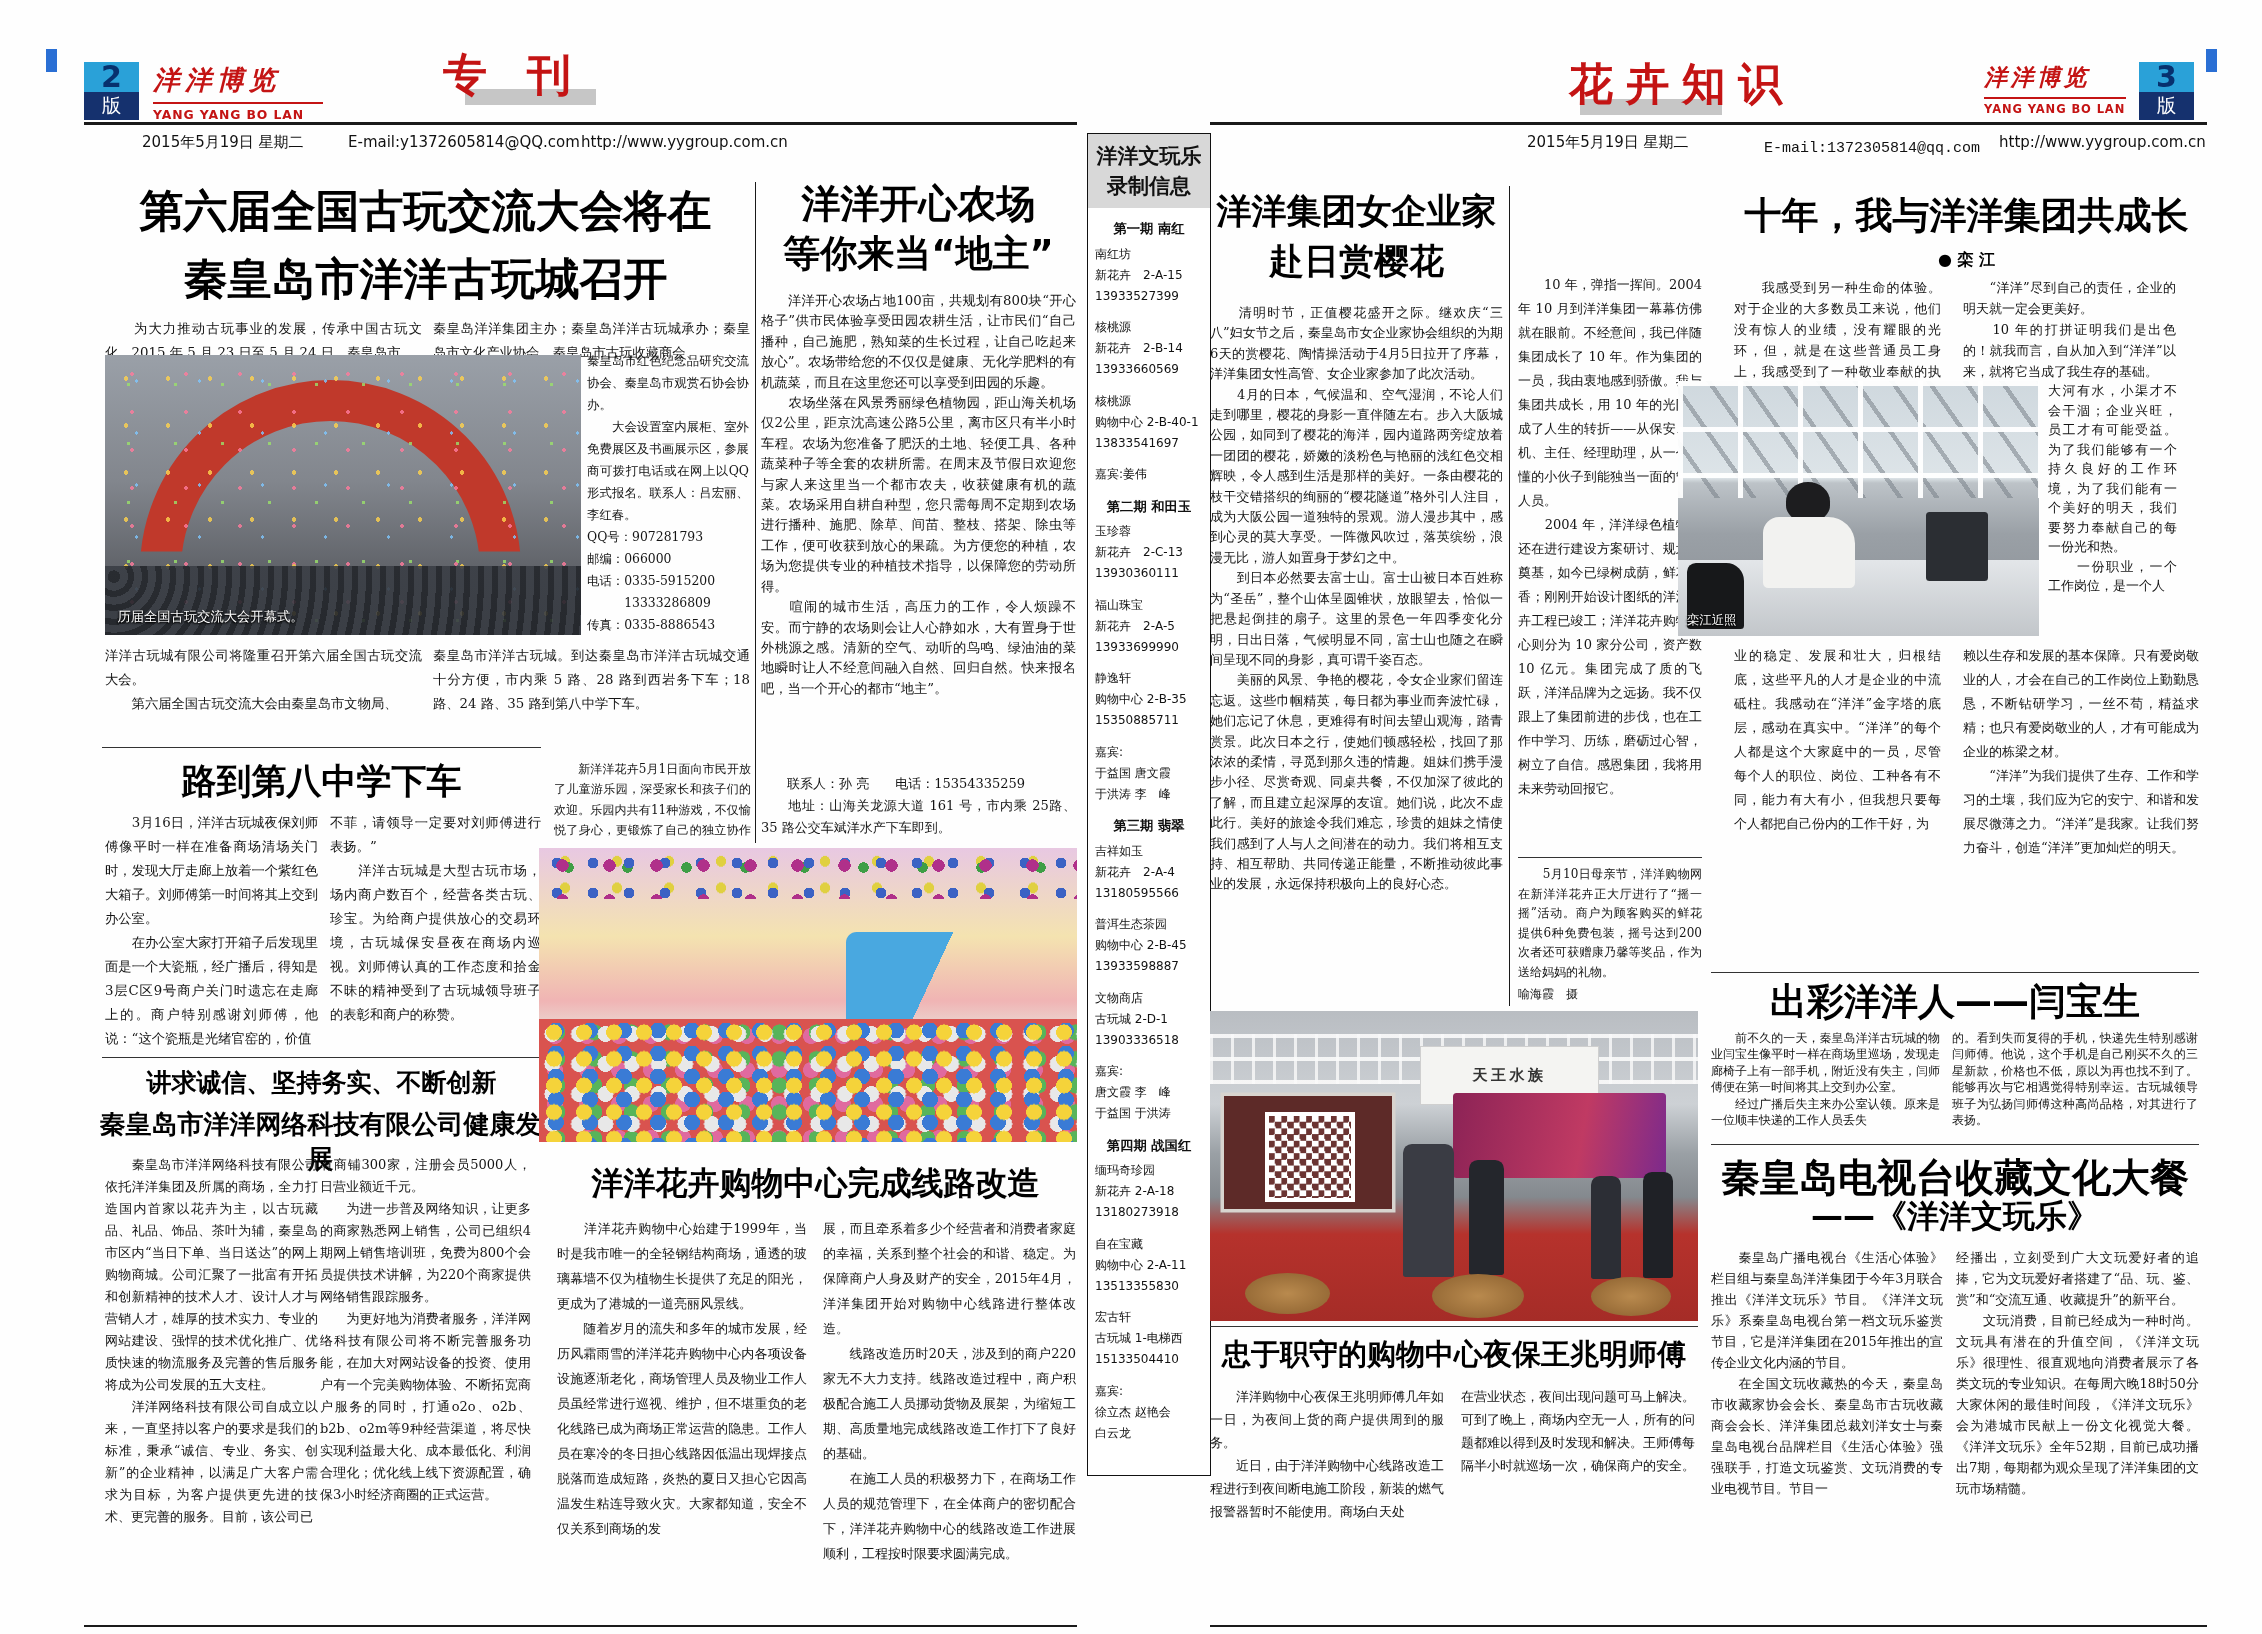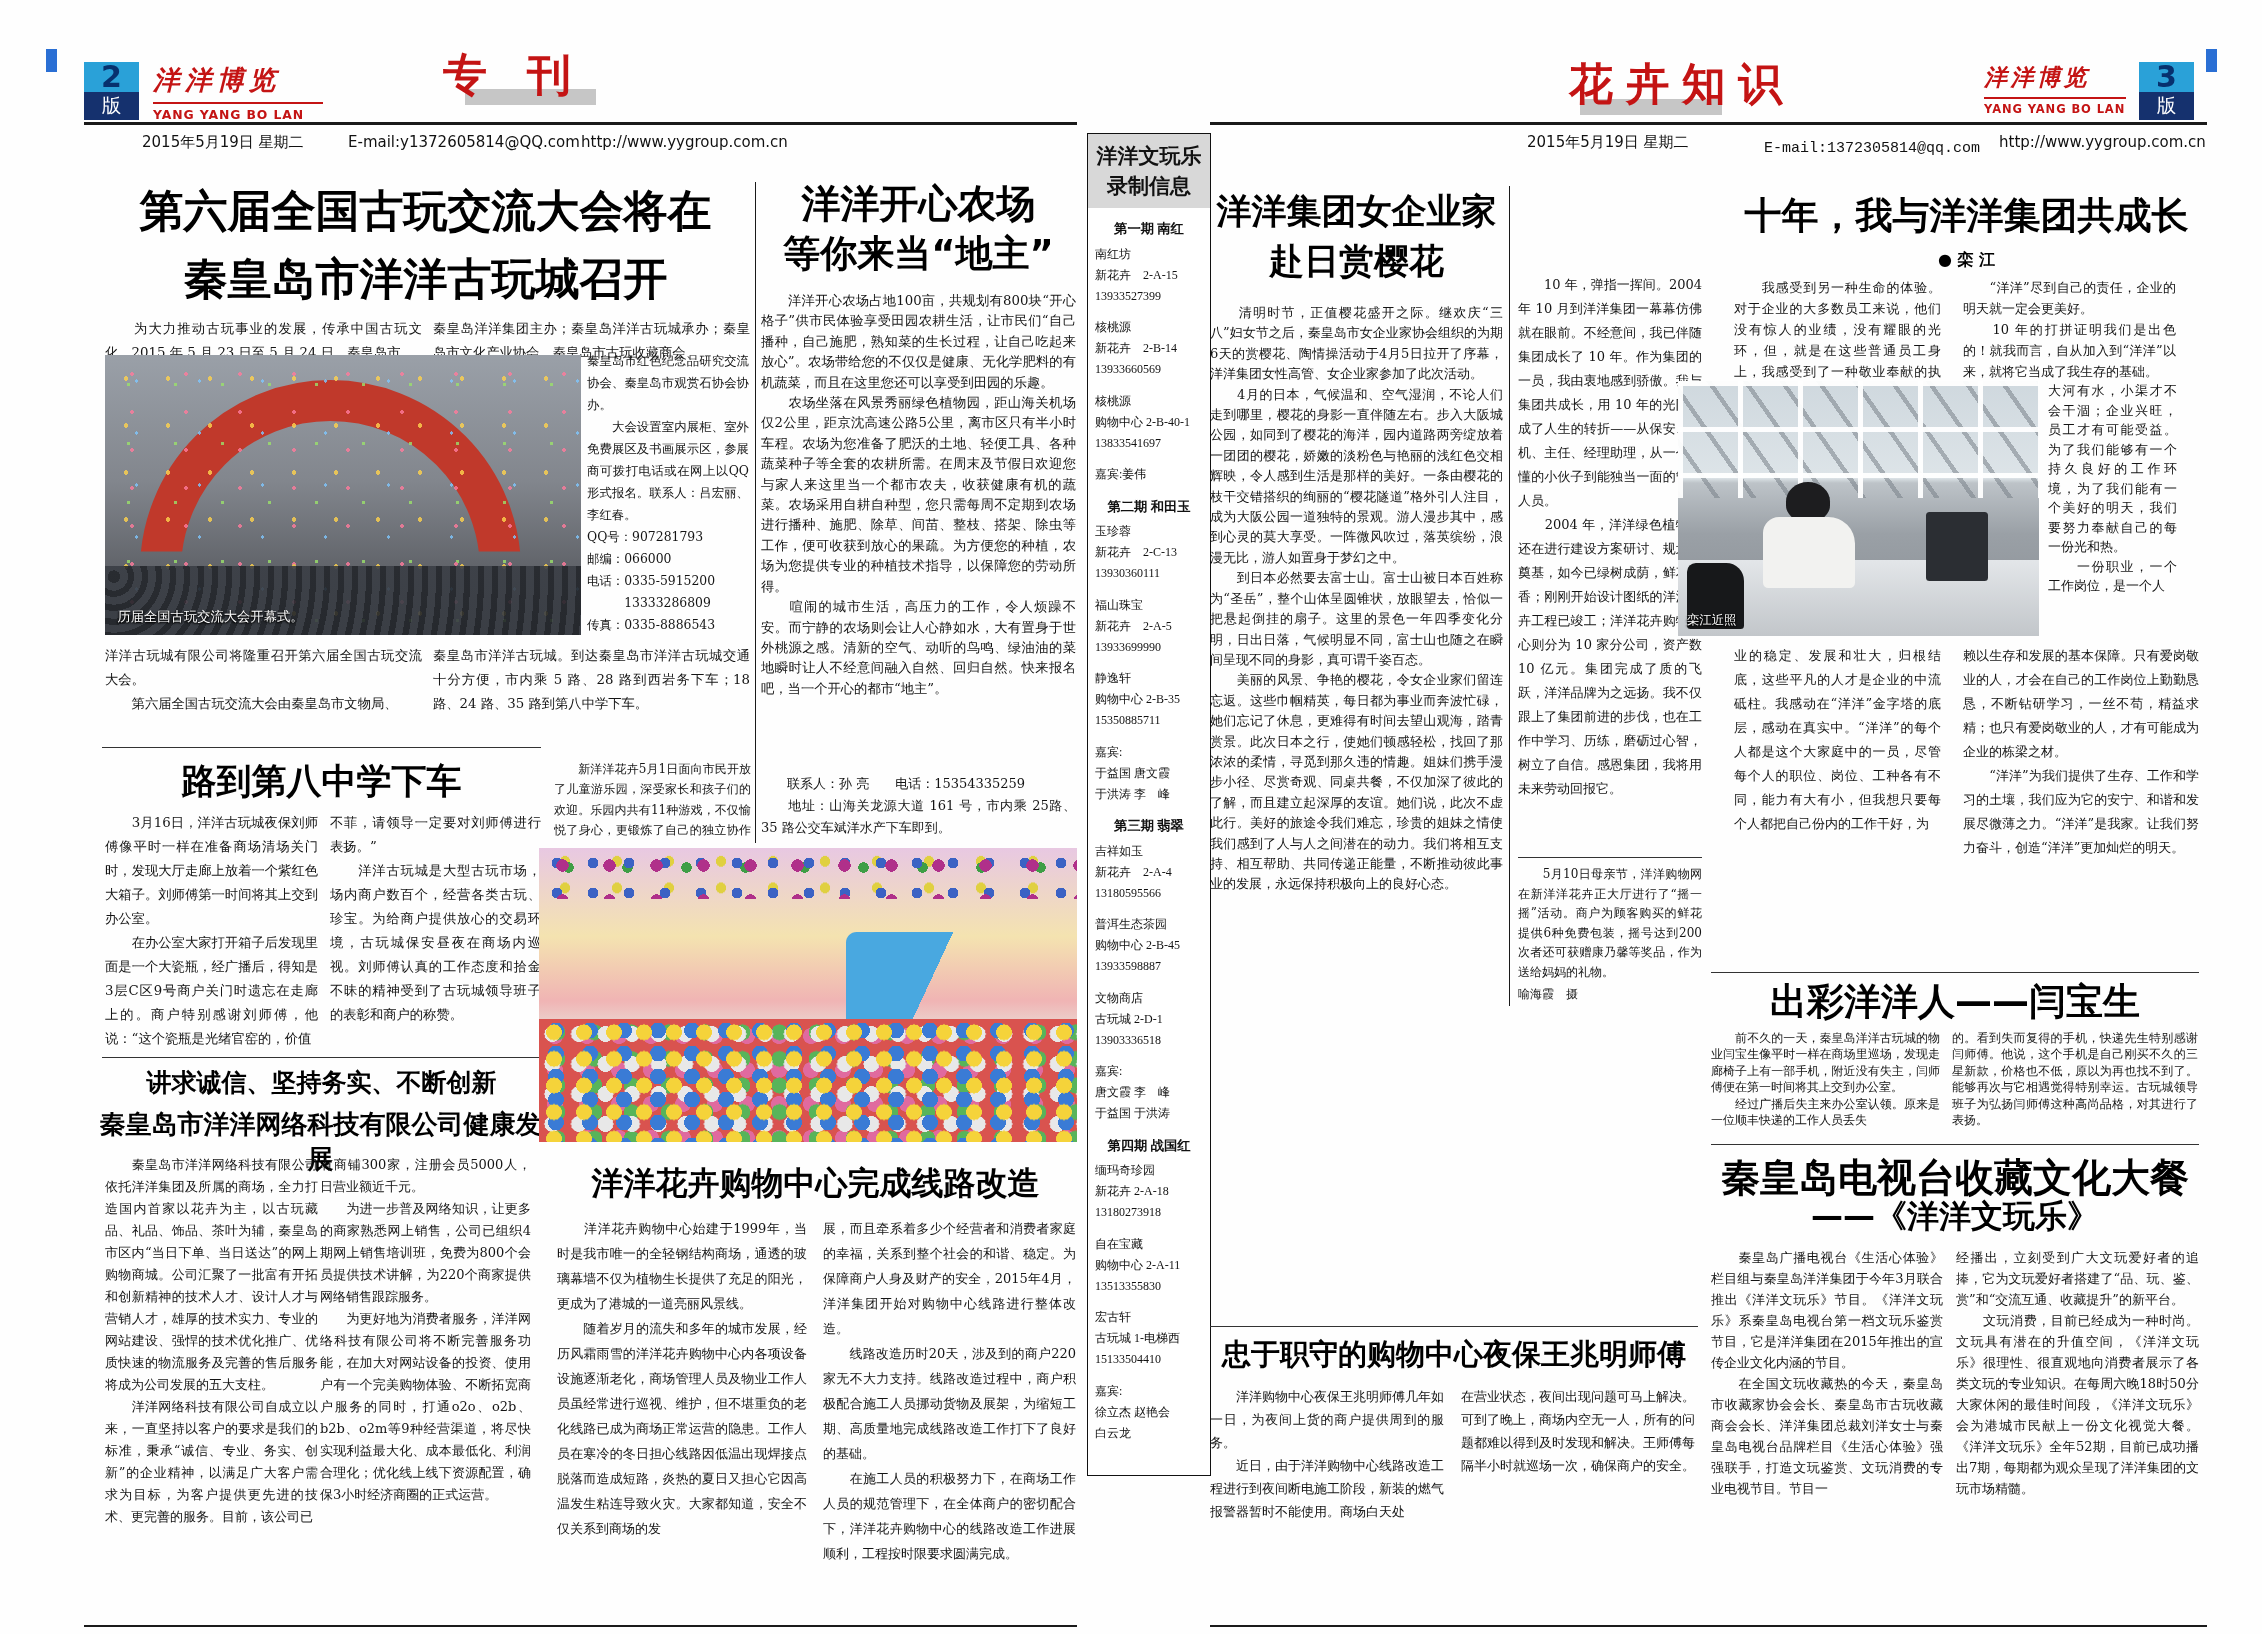--- a/index.html
+++ b/index.html
@@ -183,21 +183,21 @@
 
   <div class="vrule" style="left:755px;top:182px;height:661px;width:1.3px;"></div>
   <div class="abs hl" style="left:761px;top:177px;width:315px;font-size:39px;">洋洋开心农场</div>
   <div class="abs hl" style="left:761px;top:229px;width:315px;font-size:37px;">等你来当“地主”</div>
   <div class="abs tx t15b" style="left:761px;top:291px;width:315px;height:479px;">　　洋洋开心农场占地100亩，共规划有800块“开心格子”供市民体验享受田园农耕生活，让市民们“自己播种，自己施肥，熟知菜的生长过程，让自己吃起来放心”。农场带给您的不仅仅是健康、无化学肥料的有机蔬菜，而且在这里您还可以享受到田园的乐趣。
 　　农场坐落在风景秀丽绿色植物园，距山海关机场仅2公里，距京沈高速公路5公里，离市区只有半小时车程。农场为您准备了肥沃的土地、轻便工具、各种蔬菜种子等全套的农耕所需。在周末及节假日欢迎您与家人来这里当一个都市农夫，收获健康有机的蔬菜。农场采用自耕自种型，您只需每周不定期到农场进行播种、施肥、除草、间苗、整枝、搭架、除虫等工作，便可收获到放心的果疏。为方便您的种植，农场为您提供专业的种植技术指导，以保障您的劳动所得。
 　　喧闹的城市生活，高压力的工作，令人烦躁不安。而宁静的农场则会让人心静如水，大有置身于世外桃源之感。清新的空气、动听的鸟鸣、绿油油的菜地瞬时让人不经意间融入自然、回归自然。快来报名吧，当一个开心的都市“地主”。</div>
   <div class="abs tx" style="left:761px;top:773px;width:315px;height:69px;font-size:13px;line-height:22px;">　　联系人：孙 亮　　电话：15354335259
 　　地址：山海关龙源大道 161 号，市内乘 25路、35 路公交车斌洋水产下车即到。</div>
 
-  <div class="sbox" style="left:1087px;top:133px;width:122px;height:1341px;font-family:Liberation Serif, serif;">
+  <div class="sbox" style="left:1087px;top:133px;width:122px;height:1341px;">
     <div class="sbhead">
       <div>洋洋文玩乐</div>
       <div>录制信息</div>
     </div>
     <div class="speriod">第一期  南红</div>
     <div class="sentry">
       <div>南红坊</div>
       <div>新花卉　2-A-15</div>
       <div>13933527399</div>
     </div>
@@ -343,20 +343,38 @@
   <div class="abs tx t13" style="left:1952px;top:1030px;width:246px;height:108px;">的。看到失而复得的手机，快递先生特别感谢闫师傅。他说，这个手机是自己刚买不久的三星新款，价格也不低，原以为再也找不到了。能够再次与它相遇觉得特别幸运。古玩城领导班子为弘扬闫师傅这种高尚品格，对其进行了表扬。</div>
 
   <div class="abs thin" style="left:1711px;top:1144px;width:488px;"></div>
   <div class="abs hl" style="left:1711px;top:1151px;width:488px;font-size:39px;">秦皇岛电视台收藏文化大餐</div>
   <div class="abs hl" style="left:1711px;top:1195px;width:488px;font-size:32px;">——《洋洋文玩乐》</div>
   <div class="abs tx" style="left:1711px;top:1247px;width:232px;height:360px;font-size:13px;line-height:21px;">　　秦皇岛广播电视台《生活心体验》栏目组与秦皇岛洋洋集团于今年3月联合推出《洋洋文玩乐》节目。《洋洋文玩乐》系秦皇岛电视台第一档文玩乐鉴赏节目，它是洋洋集团在2015年推出的宣传企业文化内涵的节目。
 　　在全国文玩收藏热的今天，秦皇岛市收藏家协会会长、秦皇岛市古玩收藏商会会长、洋洋集团总裁刘洋女士与秦皇岛电视台品牌栏目《生活心体验》强强联手，打造文玩鉴赏、文玩消费的专业电视节目。节目一</div>
   <div class="abs tx" style="left:1956px;top:1247px;width:243px;height:360px;font-size:13px;line-height:21px;">经播出，立刻受到广大文玩爱好者的追捧，它为文玩爱好者搭建了“品、玩、鉴、赏”和“交流互通、收藏提升”的新平台。
 　　文玩消费，目前已经成为一种时尚。文玩具有潜在的升值空间，《洋洋文玩乐》很理性、很直观地向消费者展示了各类文玩的专业知识。在每周六晚18时50分大家休闲的最佳时间段，《洋洋文玩乐》会为港城市民献上一份文化视觉大餐。《洋洋文玩乐》全年52期，目前已成功播出7期，每期都为观众呈现了洋洋集团的文玩市场精髓。</div>
 
+  <div class="photo" style="left:1210px;top:1011px;width:488px;height:310px;">
+    <div class="stage-bg"></div>
+    <div class="railing"></div>
+    <div class="signwhite">
+      <span>天王水族</span>
+    </div>
+    <div class="screenq">
+      <div class="qr"></div>
+    </div>
+    <div class="banner"></div>
+    <div class="fig" style="left:193px;top:133px;width:51px;height:133px;background:#3a3c44;"></div>
+    <div class="fig" style="left:259px;top:149px;width:35px;height:115px;background:#24262c;"></div>
+    <div class="fig" style="left:381px;top:165px;width:30px;height:103px;background:#2c2e35;"></div>
+    <div class="fig" style="left:433px;top:161px;width:30px;height:106px;background:#1f2126;"></div>
+    <div class="tbl" style="left:35px;bottom:7px;width:85px;height:41px;"></div>
+    <div class="tbl" style="left:222px;bottom:3.5px;width:92px;height:44px;"></div>
+    <div class="tbl" style="right:26.6px;bottom:5.3px;width:80px;height:39px;"></div>
+  </div>
 
   <div class="abs thin" style="left:1210px;top:1326px;width:488px;"></div>
   <div class="abs hl" style="left:1210px;top:1335px;width:488px;font-size:29px;">忠于职守的购物中心夜保王兆明师傅</div>
   <div class="abs tx" style="left:1210px;top:1385px;width:234px;height:222px;font-size:13px;line-height:23px;">　　洋洋购物中心夜保王兆明师傅几年如一日，为夜间上货的商户提供周到的服务。
 　　近日，由于洋洋购物中心线路改造工程进行到夜间断电施工阶段，新装的燃气报警器暂时不能使用。商场白天处</div>
   <div class="abs tx" style="left:1461px;top:1385px;width:234px;height:222px;font-size:13px;line-height:23px;">在营业状态，夜间出现问题可马上解决。可到了晚上，商场内空无一人，所有的问题都难以得到及时发现和解决。王师傅每隔半小时就巡场一次，确保商户的安全。</div>
 
   <div class="rule" style="left:1210px;top:1625px;width:997px;height:1.8px;"></div>
 
 </div>

